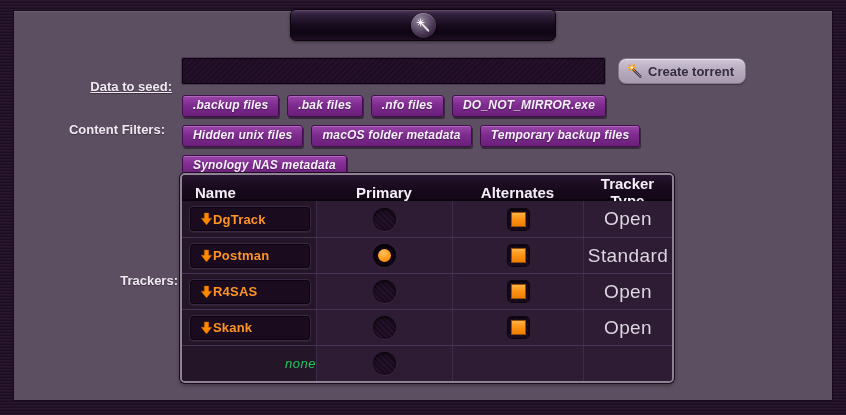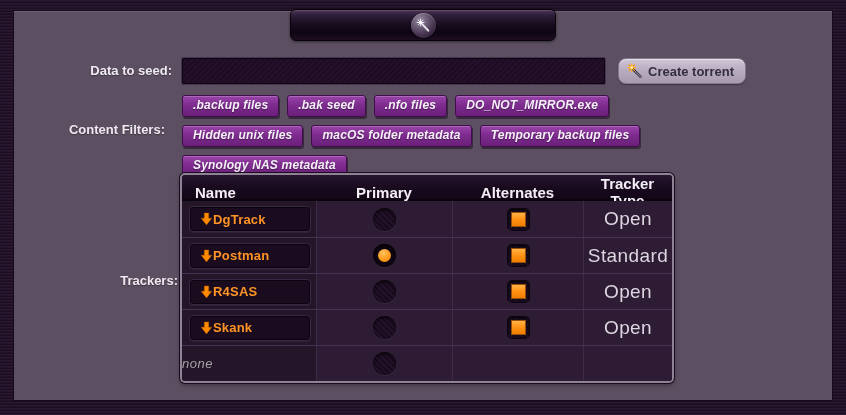--- a/index.html
+++ b/index.html
@@ -37,21 +37,21 @@
     box-shadow: 0 1px 2px rgba(0,0,0,.8), inset 0 1px 1px rgba(255,255,255,.25);
     display: flex; align-items: center; justify-content: center;
   }
 
   
   .field-label {
     position: absolute;
     color: #efe9f2; font-weight: bold; font-size: 13px;
     text-align: right; text-shadow: 0 1px 1px rgba(0,0,0,.35);
   }
-  .lbl-data     { left: 0; top: 47px;  width: 158px; line-height: 26px; }
+  .lbl-data     { left: 0; top: 63px;  width: 158px; line-height: 26px; text-decoration: underline; }
   .lbl-filters  { left: 0; top: 108px; width: 151px; line-height: 21px; }
   .lbl-trackers { left: 0; top: 260px; width: 164px; line-height: 20px; }
 
   
   .seed-input {
     position: absolute; left: 168px; top: 47px; width: 423px; height: 26px;
     background: repeating-linear-gradient(135deg, #1e0d22 0px, #1e0d22 2px, #24102a 2px, #24102a 4px);
     border: 1px solid #0d0411;
     box-shadow: 0 0 0 1px #4a3550;
     border-radius: 1px;
@@ -120,22 +120,22 @@
     margin-left: 7px; width: 122px; height: 26px;
     display: inline-flex; align-items: center; padding: 0 0 0 10px;
     background: #1a0c1e;
     border: 1px solid #3a2741; border-radius: 4px;
     box-shadow: inset 0 0 0 1px #0b0410, 0 1px 0 rgba(255,255,255,.05);
     cursor: pointer;
     font-family: "Liberation Sans", sans-serif;
   }
   .name-txt { color: #ff9426; font-weight: bold; font-size: 13px; letter-spacing: .2px; }
   .none-label {
-    flex: 1; text-align: left;
-    color: #a3a3a3; font-style: italic; font-size: 13px; letter-spacing: .5px;
+    flex: 1; text-align: right;
+    color: #22c55e; font-style: italic; font-size: 13px; letter-spacing: .5px;
   }
   .radio {
     width: 23px; height: 23px; border-radius: 50%;
     background: repeating-linear-gradient(45deg, #190b1d 0px, #190b1d 2px, #23122a 2px, #23122a 4px);
     box-shadow: inset 0 2px 3px rgba(0,0,0,.7), 0 1px 0 rgba(255,255,255,.05);
     cursor: pointer;
   }
   .radio.checked {
     background: #0e0512;
     display: flex; align-items: center; justify-content: center;
@@ -195,21 +195,21 @@
           <line x1="7.5" y1="1.9" x2="2.1" y2="7.3"></line>
         </g>
         <circle cx="4.8" cy="4.6" r="1.5" fill="#ffe9a8"></circle>
       </svg>
       <span>Create torrent</span>
     </button>
 
     <div class="field-label lbl-filters">Content Filters:</div>
     <div class="chips">
         <span class="chip">.backup files</span>
-        <span class="chip">.bak seed</span>
+        <span class="chip">.bak files</span>
         <span class="chip">.nfo files</span>
         <span class="chip">DO_NOT_MIRROR.exe</span>
         <span class="chip">Hidden unix files</span>
         <span class="chip">macOS folder metadata</span>
         <span class="chip">Temporary backup files</span>
         <span class="chip">Synology NAS metadata</span>
       </div>
 
     <div class="field-label lbl-trackers">Trackers:</div>
     <div class="tracker-table">

